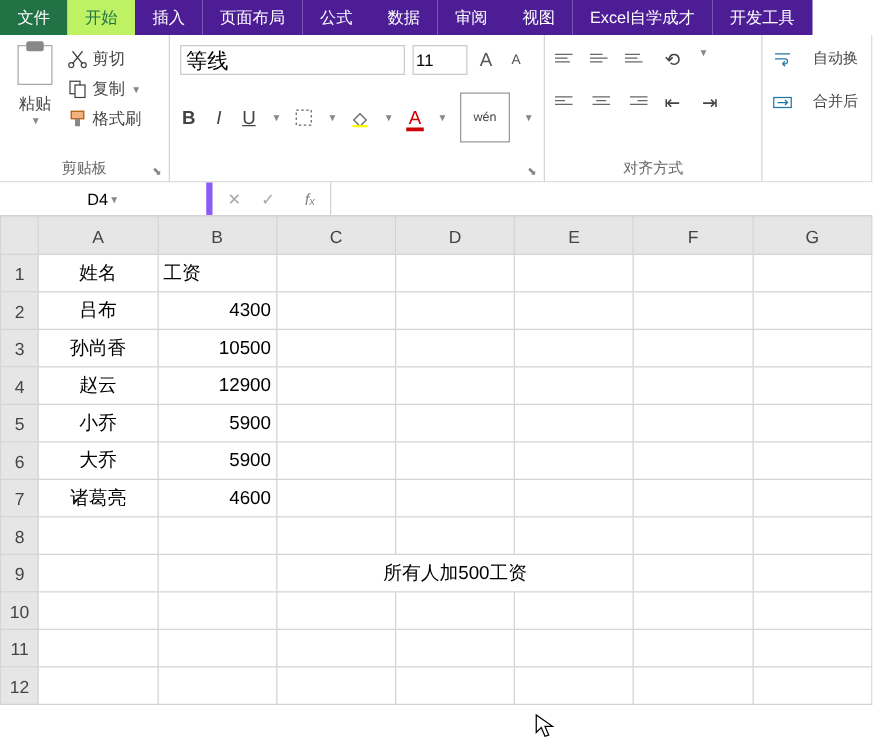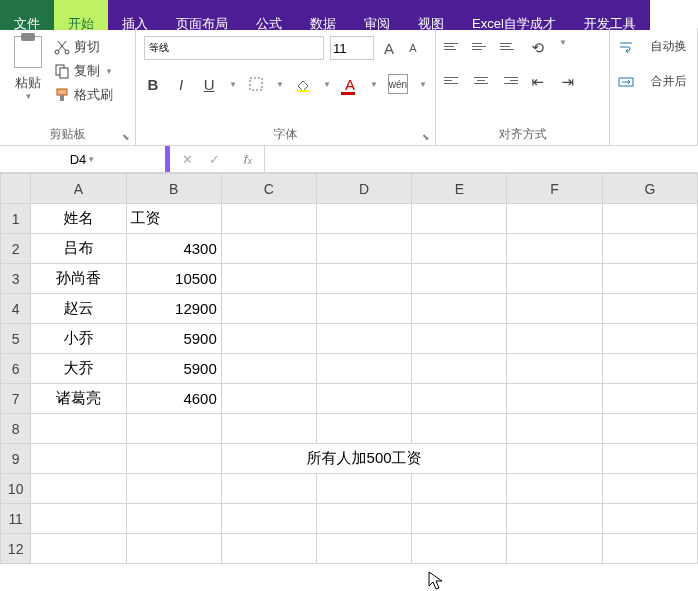--- a/index.html
+++ b/index.html
@@ -1,37 +1,37 @@
 <!DOCTYPE html>
 <html><head>
 <meta charset="utf-8">
 <style>
 *{margin:0;padding:0;box-sizing:border-box;font-family:"Microsoft YaHei","Segoe UI",sans-serif}
 body{background:#fff;width:698px;height:591px;overflow:hidden;font-size:13px}
 .tabs{display:flex;background:#fff;height:28px}
-.tab{padding:15px 14px;color:#fff;background:#217346;font-size:13px;cursor:pointer;white-space:nowrap}
+.tab{padding:5px 14px;color:#fff;background:#217346;font-size:13px;cursor:pointer;white-space:nowrap}
 .tab.file{background:#217346}
 .tab.active{background:#bef264;color:#217346}
 .tab.normal{background:#4c1d95}
 .ribbon{display:flex;border-bottom:1px solid #d4d4d4;height:118px;background:#fff}
 .group{border-right:1px solid #d4d4d4;padding:4px 8px;display:flex;flex-direction:column;position:relative}
 .group-label{position:absolute;bottom:2px;left:0;right:0;text-align:center;font-size:12px;color:#666}
 .group-corner{position:absolute;bottom:3px;right:3px;width:10px;height:10px;font-size:9px;color:#888}
 .clipboard-group{width:140px}
 .font-group{width:300px}
 .align-group{width:180px}
 .merge-group{width:90px}
 .paste-big{display:flex;flex-direction:column;align-items:center;width:40px;margin-top:4px}
 .paste-icon{width:28px;height:32px;background:#fff;border:1px solid #aaa;position:relative}
 .paste-icon::before{content:"";position:absolute;top:-4px;left:6px;width:14px;height:8px;background:#888;border-radius:2px}
 .clip-actions{display:flex;flex-direction:column;gap:6px;margin-left:6px;margin-top:6px}
 .clip-row{display:flex;align-items:center;gap:4px;font-size:13px;color:#444}
 .clip-content{display:flex}
 .font-row1{display:flex;align-items:center;gap:6px;margin-top:4px}
-.font-select{border:1px solid #ccc;height:24px;padding:2px 4px;font-size:10px;width:180px}
+.font-select{border:1px solid #ccc;height:24px;padding:2px 4px;font-size:17px;width:180px}
 .size-select{border:1px solid #ccc;height:24px;width:44px;padding:2px}
 .font-btn{width:18px;height:18px;display:inline-flex;align-items:center;justify-content:center;color:#555}
 .font-row2{display:flex;align-items:center;gap:10px;margin-top:14px}
 .fmt-btn{width:20px;height:20px;display:flex;align-items:center;justify-content:center;font-size:15px;color:#444}
 .dd{font-size:8px;color:#888;margin-left:1px}
 .align-row{display:flex;gap:10px;margin-top:6px}
 .align-btn{width:18px;height:16px;display:flex;flex-direction:column;justify-content:center;gap:2px}
 .al-line{height:1px;background:#666;width:14px}
 .merge-item{display:flex;align-items:center;gap:16px;font-size:12px;color:#444;margin-top:6px}
 .namebox-row{display:flex;align-items:center;border-bottom:1px solid #d4d4d4;height:27px;background:#fff}
@@ -139,24 +139,23 @@
         <span class="dd">▼</span>
       <span class="fmt-btn">
           <svg width="16" height="16">
             <path d="M3 10l5-5 5 5-5 5z" fill="none" stroke="#666"></path>
             <rect x="2" y="14" width="12" height="2" fill="#ffff00"></rect>
           </svg>
         </span>
         <span class="dd">▼</span>
       <span class="fmt-btn" style="color:#c00;position:relative">A<span style="position:absolute;bottom:-1px;left:0;width:14px;height:3px;background:#c00"></span></span>
         <span class="dd">▼</span>
-      <span class="fmt-btn" style="font-size:10px;border:1px solid #999;padding:1px">wén</span>
-        <span class="dd">▼</span>
-    </div>
-    <div class="group-label">字体</div>
+      <span class="fmt-btn" style="font-size:10px;border:1px solid #999;padding:19px">wén</span>
+        <span class="dd">▼</span>
+    </div>
     <div class="group-corner">⬊</div>
   </div>
 
   <div class="group align-group">
     <div class="align-row">
       <span class="align-btn">
           <span class="al-line"></span>
           <span class="al-line" style="width:10px"></span>
           <span class="al-line" style="width:12px"></span>
         </span>

